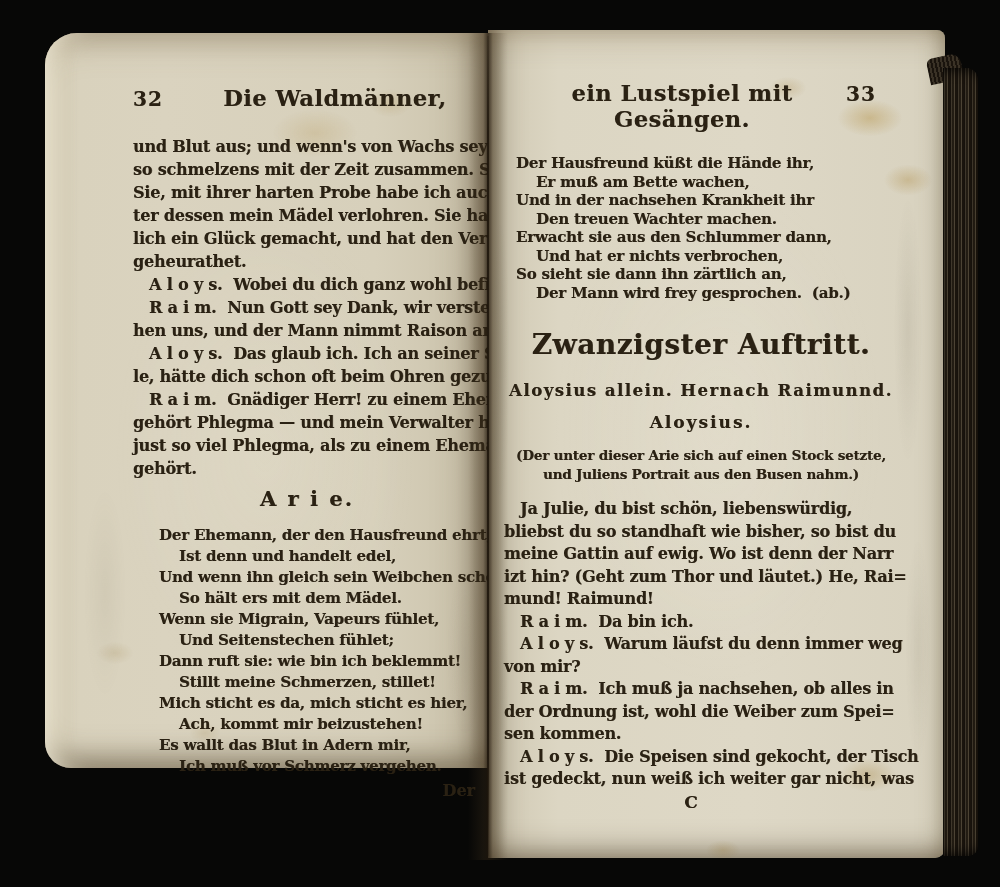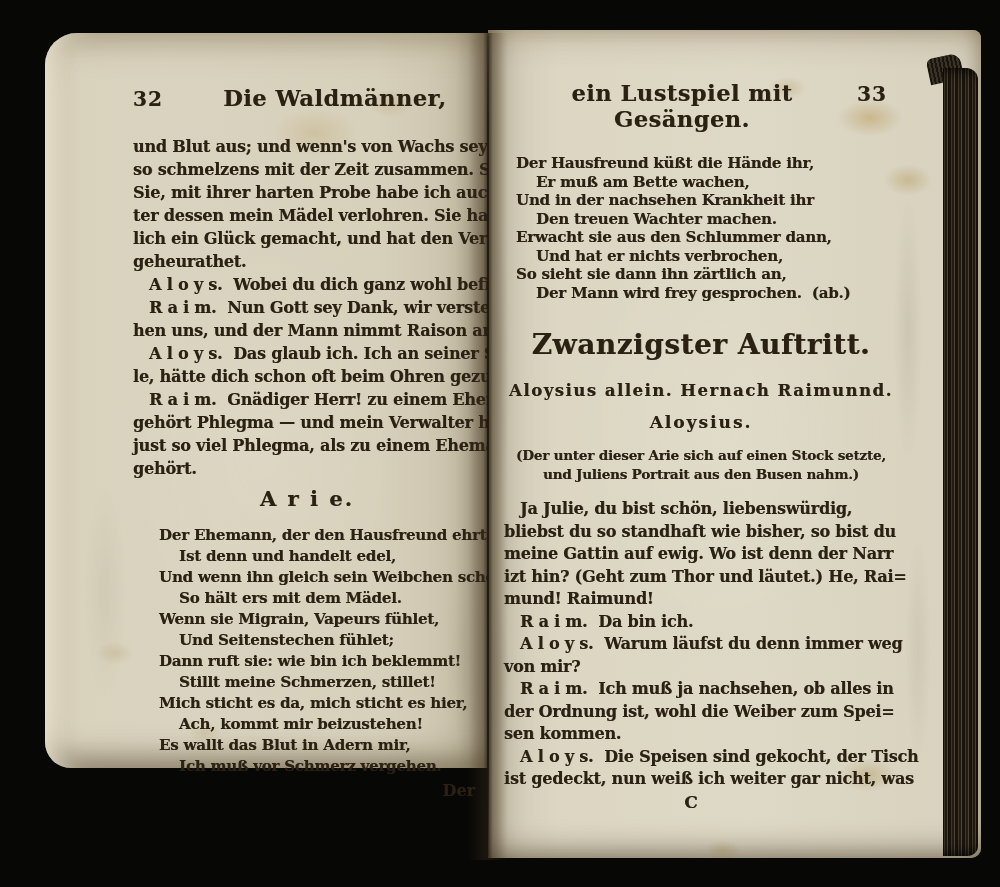--- a/index.html
+++ b/index.html
@@ -35,21 +35,21 @@
   .page-left::after{ 
     content:"";position:absolute;inset:0;border-radius:inherit;pointer-events:none;opacity:.55;
     background:
       radial-gradient(ellipse 30px 150px at 60px 560px,rgba(110,102,84,.14),transparent 70%),
       radial-gradient(ellipse 120px 18px at 220px 780px,rgba(110,102,84,.18),transparent 70%),
       radial-gradient(ellipse 26px 120px at 420px 620px,rgba(110,102,84,.12),transparent 70%);
   }
 
   
   .page-right{
-    position:absolute;left:488px;top:30px;width:493px;height:828px;
+    position:absolute;left:488px;top:30px;width:457px;height:828px;
     border-radius:0 8px 10px 0;
     background:linear-gradient(90deg,#b0a791 0px,#d2cbb6 16px,#dcd6c3 70px,#ded8c6 260px,#d8d2bf 457px);
     box-shadow:
       inset 28px 0 28px -20px rgba(78,64,42,.55),
       inset -18px 0 22px -14px rgba(110,95,68,.5),
       inset 0 28px 30px -22px rgba(140,120,86,.45),
       inset 0 -26px 28px -20px rgba(78,64,42,.6);
     z-index:1;
   }
   .page-right::before{
@@ -97,21 +97,21 @@
   
   .ink{color:#2a2113;text-shadow:.35px .35px 0 rgba(42,33,19,.55);}
   .content{position:absolute;z-index:4;}
   .content-left{left:88px;top:52px;width:348px;}
   .content-right{left:16px;top:50px;width:394px;}
 
   .running-head{display:flex;align-items:baseline;font-weight:700;}
   .running-head .pageno{font-size:20px;letter-spacing:1px;}
   .running-head .title{flex:1;text-align:center;font-size:22.5px;letter-spacing:.5px;}
   .rh-left .pageno{width:56px;}
-  .rh-right .pageno{width:52px;text-align:center;}
+  .rh-right .pageno{width:52px;text-align:left;}
   .rh-right .title{padding-left:14px;}
 
   .line{white-space:pre;font-weight:700;}
   .body-block{margin-top:24px;}
   .body-block .line{font-size:16px;line-height:23px;letter-spacing:-.2px;}
   .body-block-r .line{font-size:16px;line-height:22.5px;letter-spacing:-.2px;}
 
   .aria-head{margin-top:6px;text-align:center;font-size:21px;font-weight:700;letter-spacing:2px;}
   .verse-block{margin-top:14px;margin-left:26px;}
   .verse-block .line{font-size:15px;line-height:21px;letter-spacing:-.2px;}

